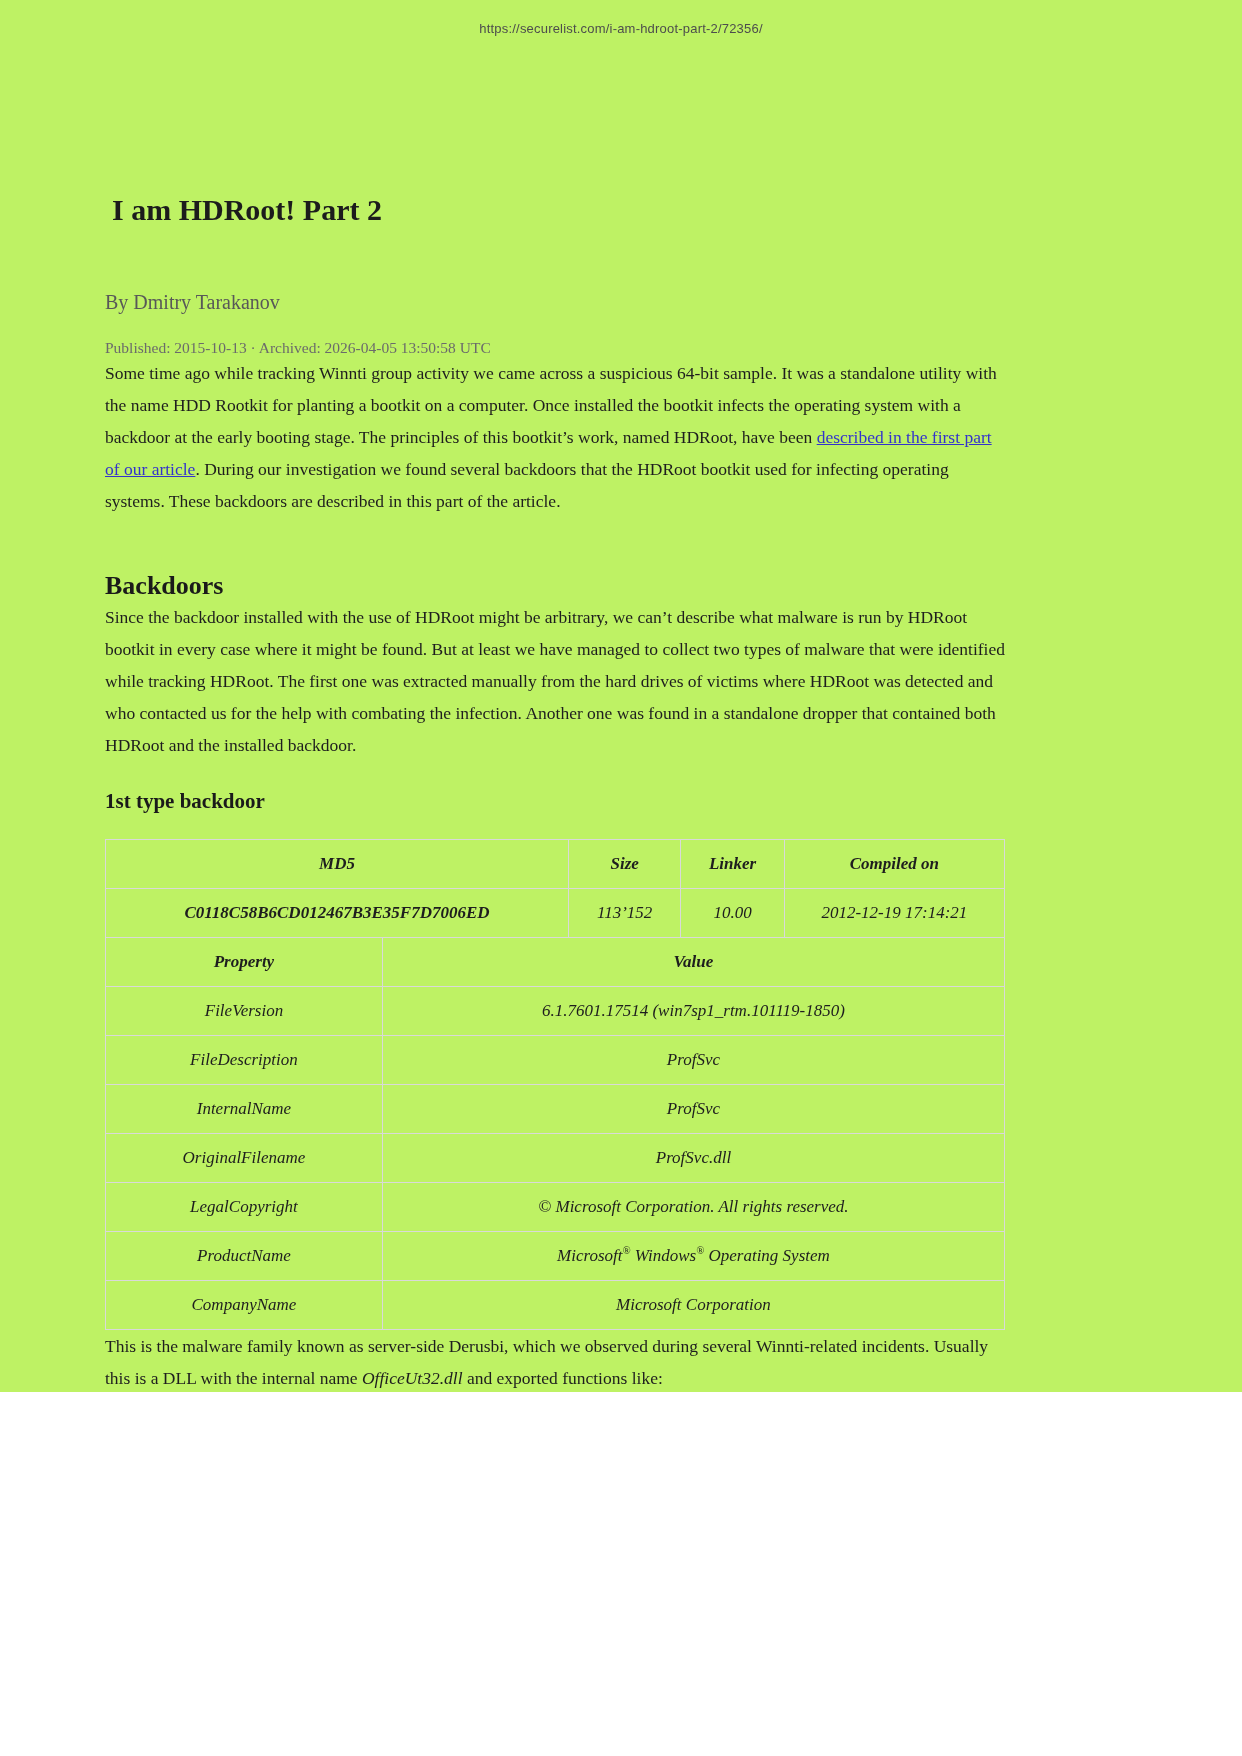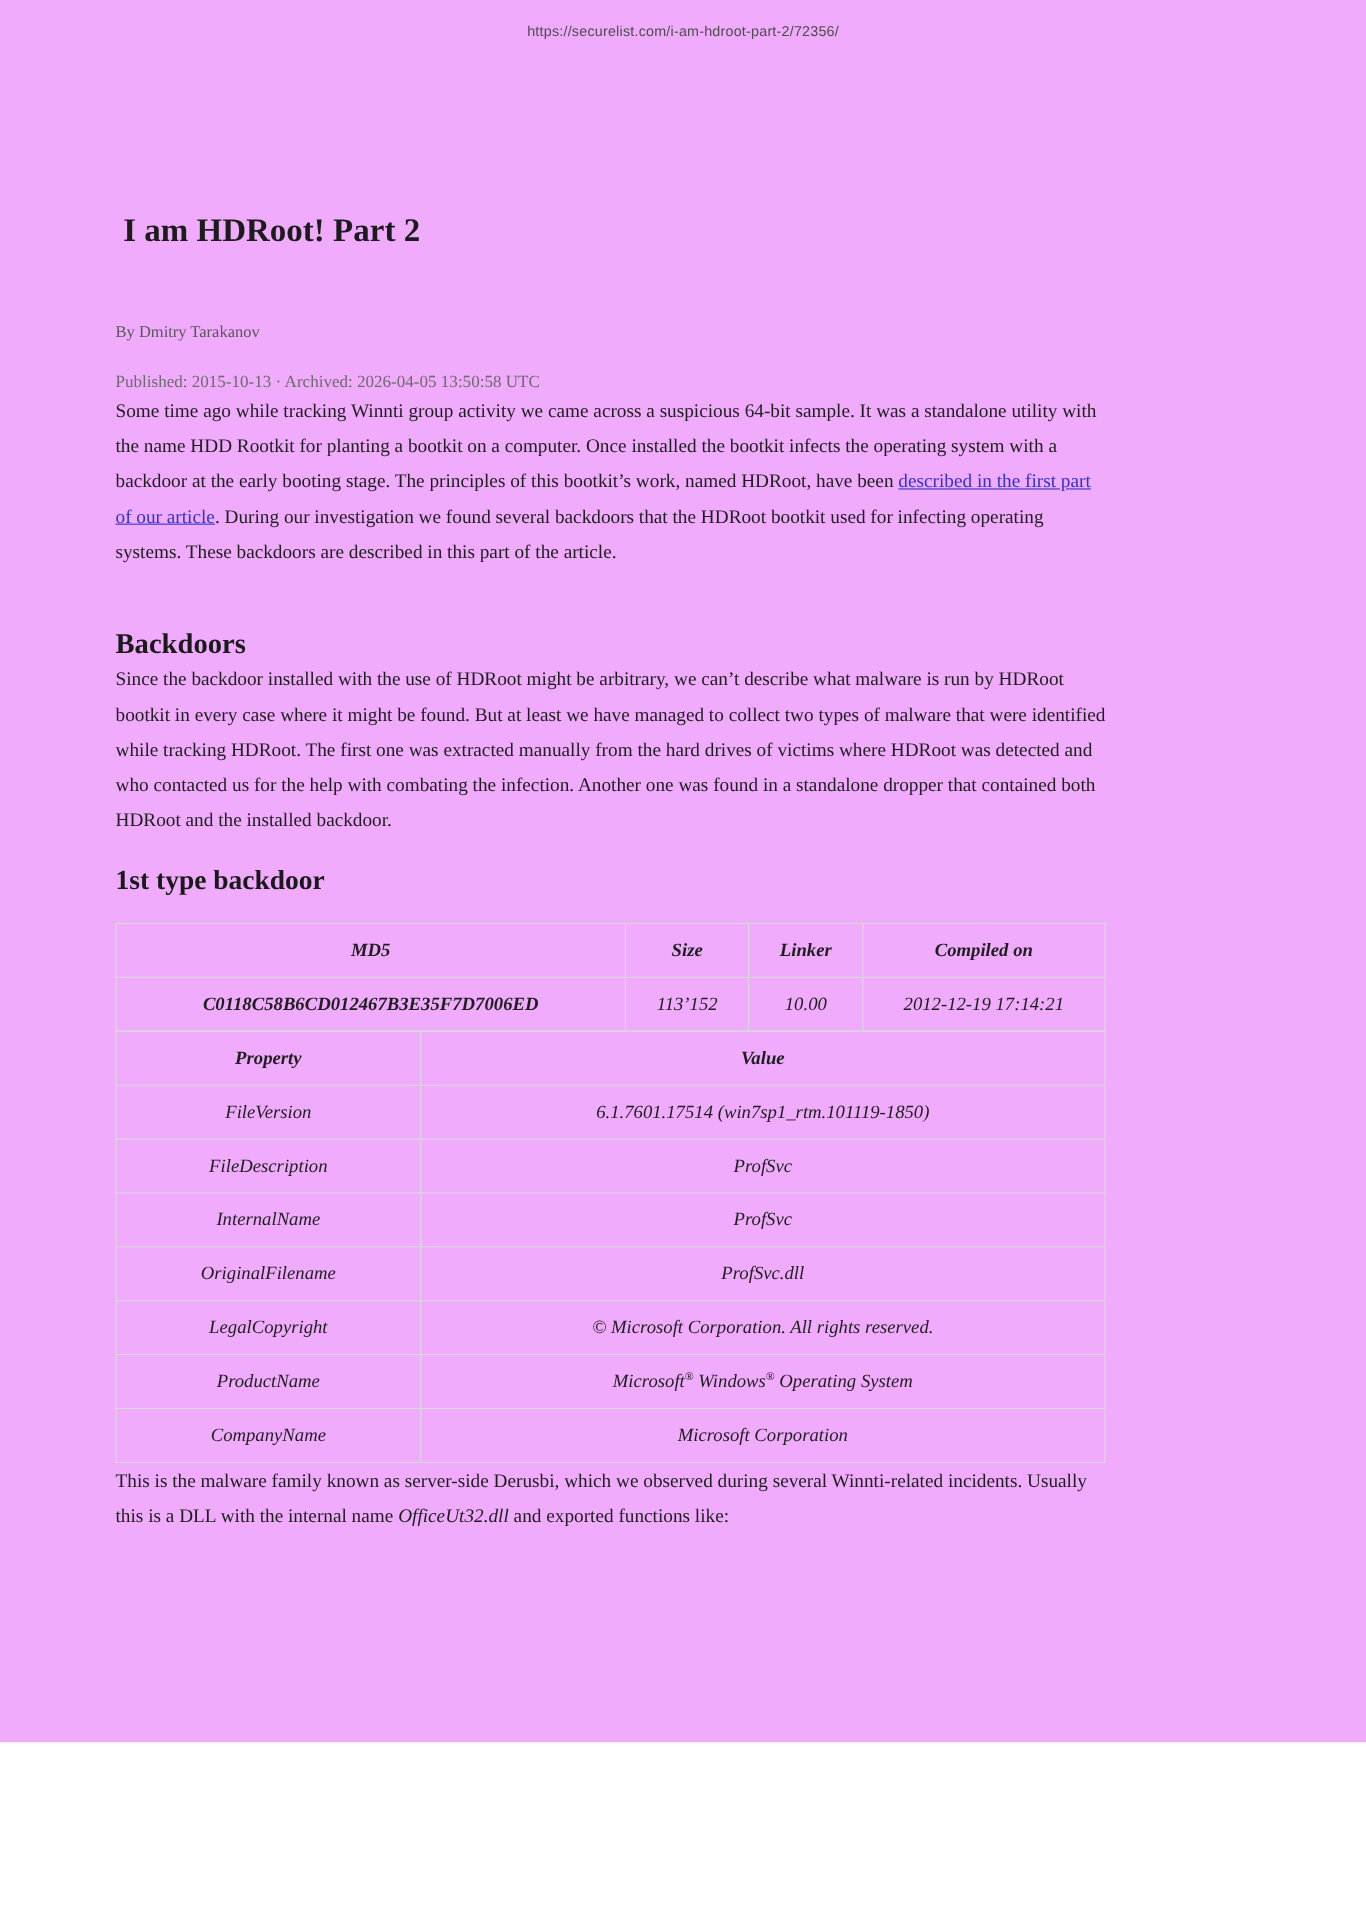--- a/index.html
+++ b/index.html
@@ -1,48 +1,48 @@
 <!DOCTYPE html>
 <html style="--link-color: #3333cc; --border-color: #d9d9d9;"><head>
 <meta charset="utf-8">
 <style>
   html, body { margin:0; padding:0; background:#ffffff; }
   .page {
     position:relative;
-    width:1242px; height:1584px;
-    background:#f0abfc;
+    width:1242px; height:1392px;
+    background:#bef264;
     font-family:"Liberation Serif","DejaVu Serif",serif;
     color:#1b1b1b;
     overflow:hidden;
   }
   .url-header {
     position:absolute; top:21px; left:0; right:0;
     text-align:center;
     font-family:"Liberation Sans","DejaVu Sans",sans-serif;
     font-size:13px; color:#4d4d4d;
     letter-spacing:0.2px;
   }
   .content { position:absolute; left:105px; top:0; width:900px; }
   h1.title {
     margin:192px 0 0 7px;
     font-size:30px; line-height:36px;
     font-weight:bold; color:#1c1c1c;
   }
-  .byline { margin-top:64px; font-size:15px; line-height:21px; color:#585858; }
+  .byline { margin-top:64px; font-size:20px; line-height:21px; color:#585858; }
   .published { margin-top:25px; font-size:15.5px; line-height:19px; color:#6b6b6b; }
   p.body { margin:0; font-size:17.5px; line-height:32px; color:#1e1e1e; }
   .intro { margin-top:26px; }
   h2.section {
     margin:54px 0 0 0;
     font-size:26px; line-height:30px; font-weight:bold; color:#1a1a1a;
   }
   .section-p { margin-top:36px; }
   h3.subsection {
     margin:28px 0 0 0;
-    font-size:25px; line-height:24px; font-weight:bold; color:#1a1a1a;
+    font-size:21px; line-height:24px; font-weight:bold; color:#1a1a1a;
   }
   table.data {
     width:100%; margin-top:26px;
     border-collapse:collapse; table-layout:fixed;
   }
   table.data.props { margin-top:-1px; }
   table.data th, table.data td {
     border:1px solid var(--border-color, #d9d9d9);
     padding:13px 16px;
     font-size:17px; line-height:22px;

